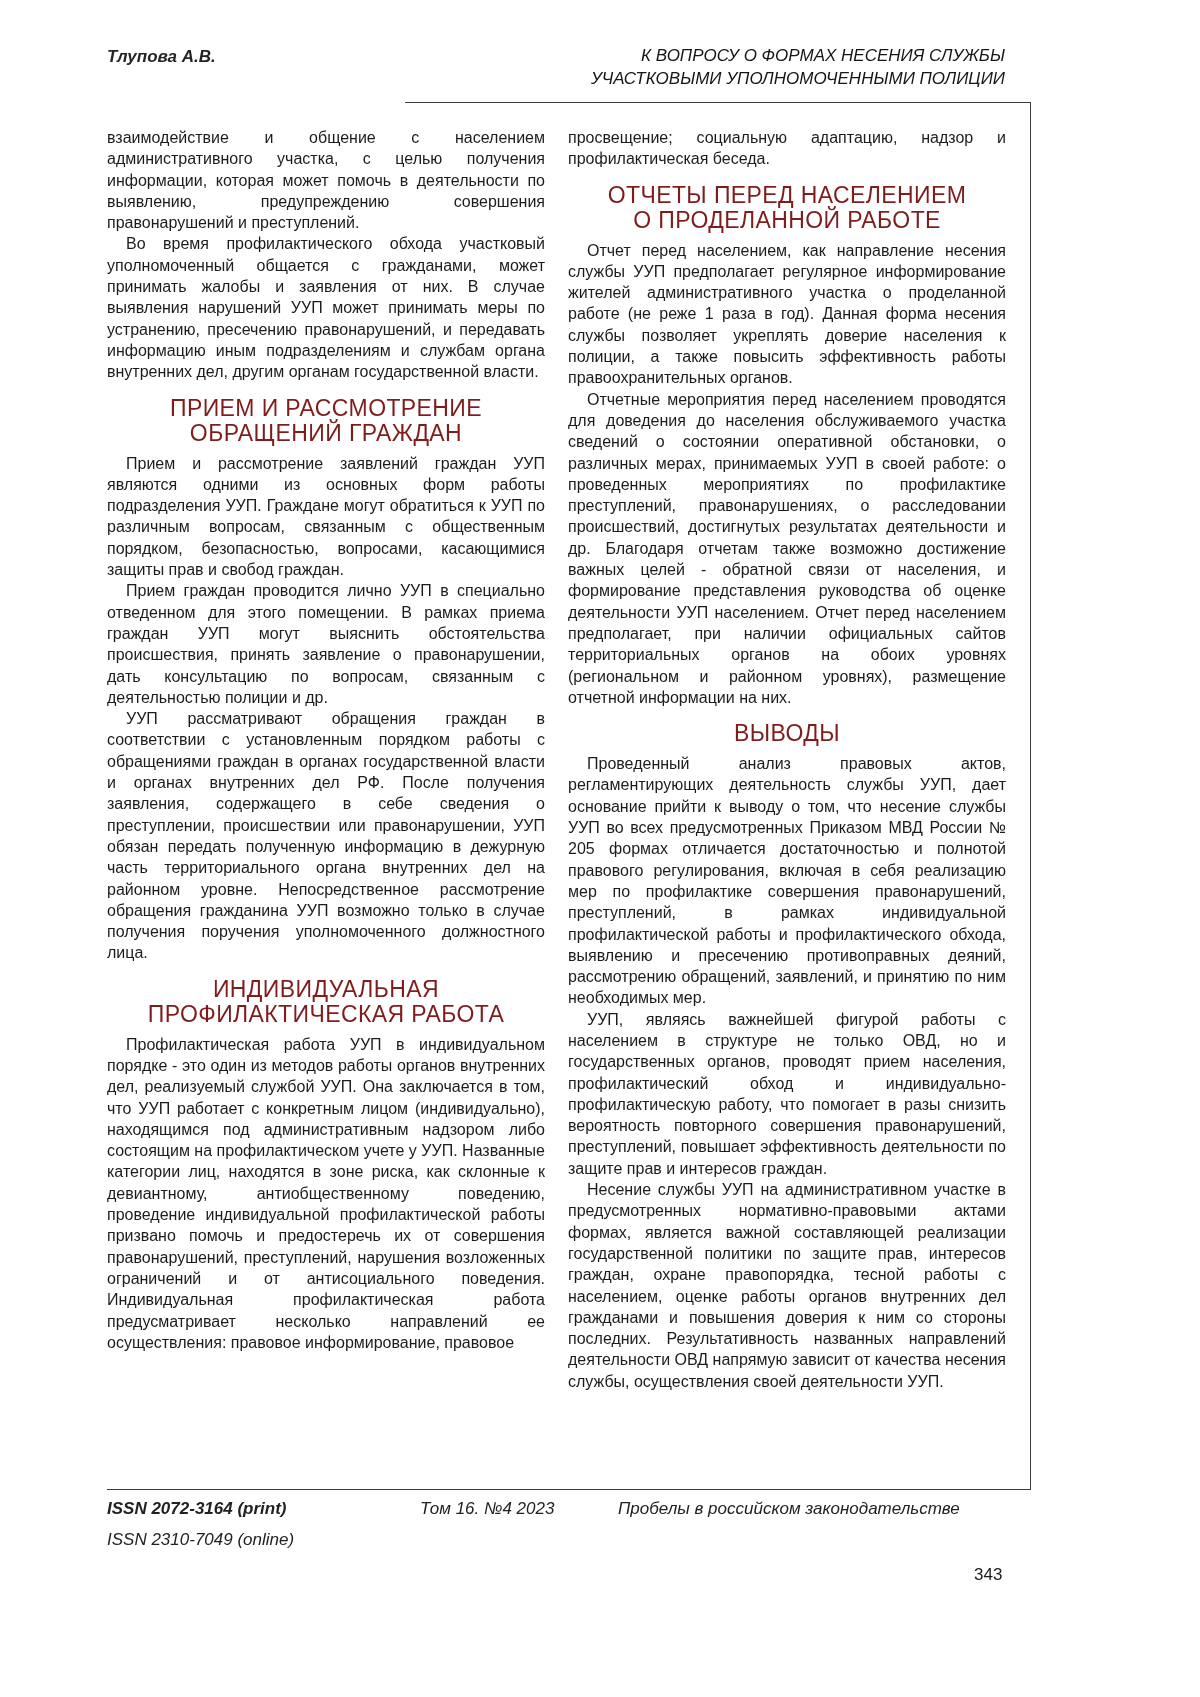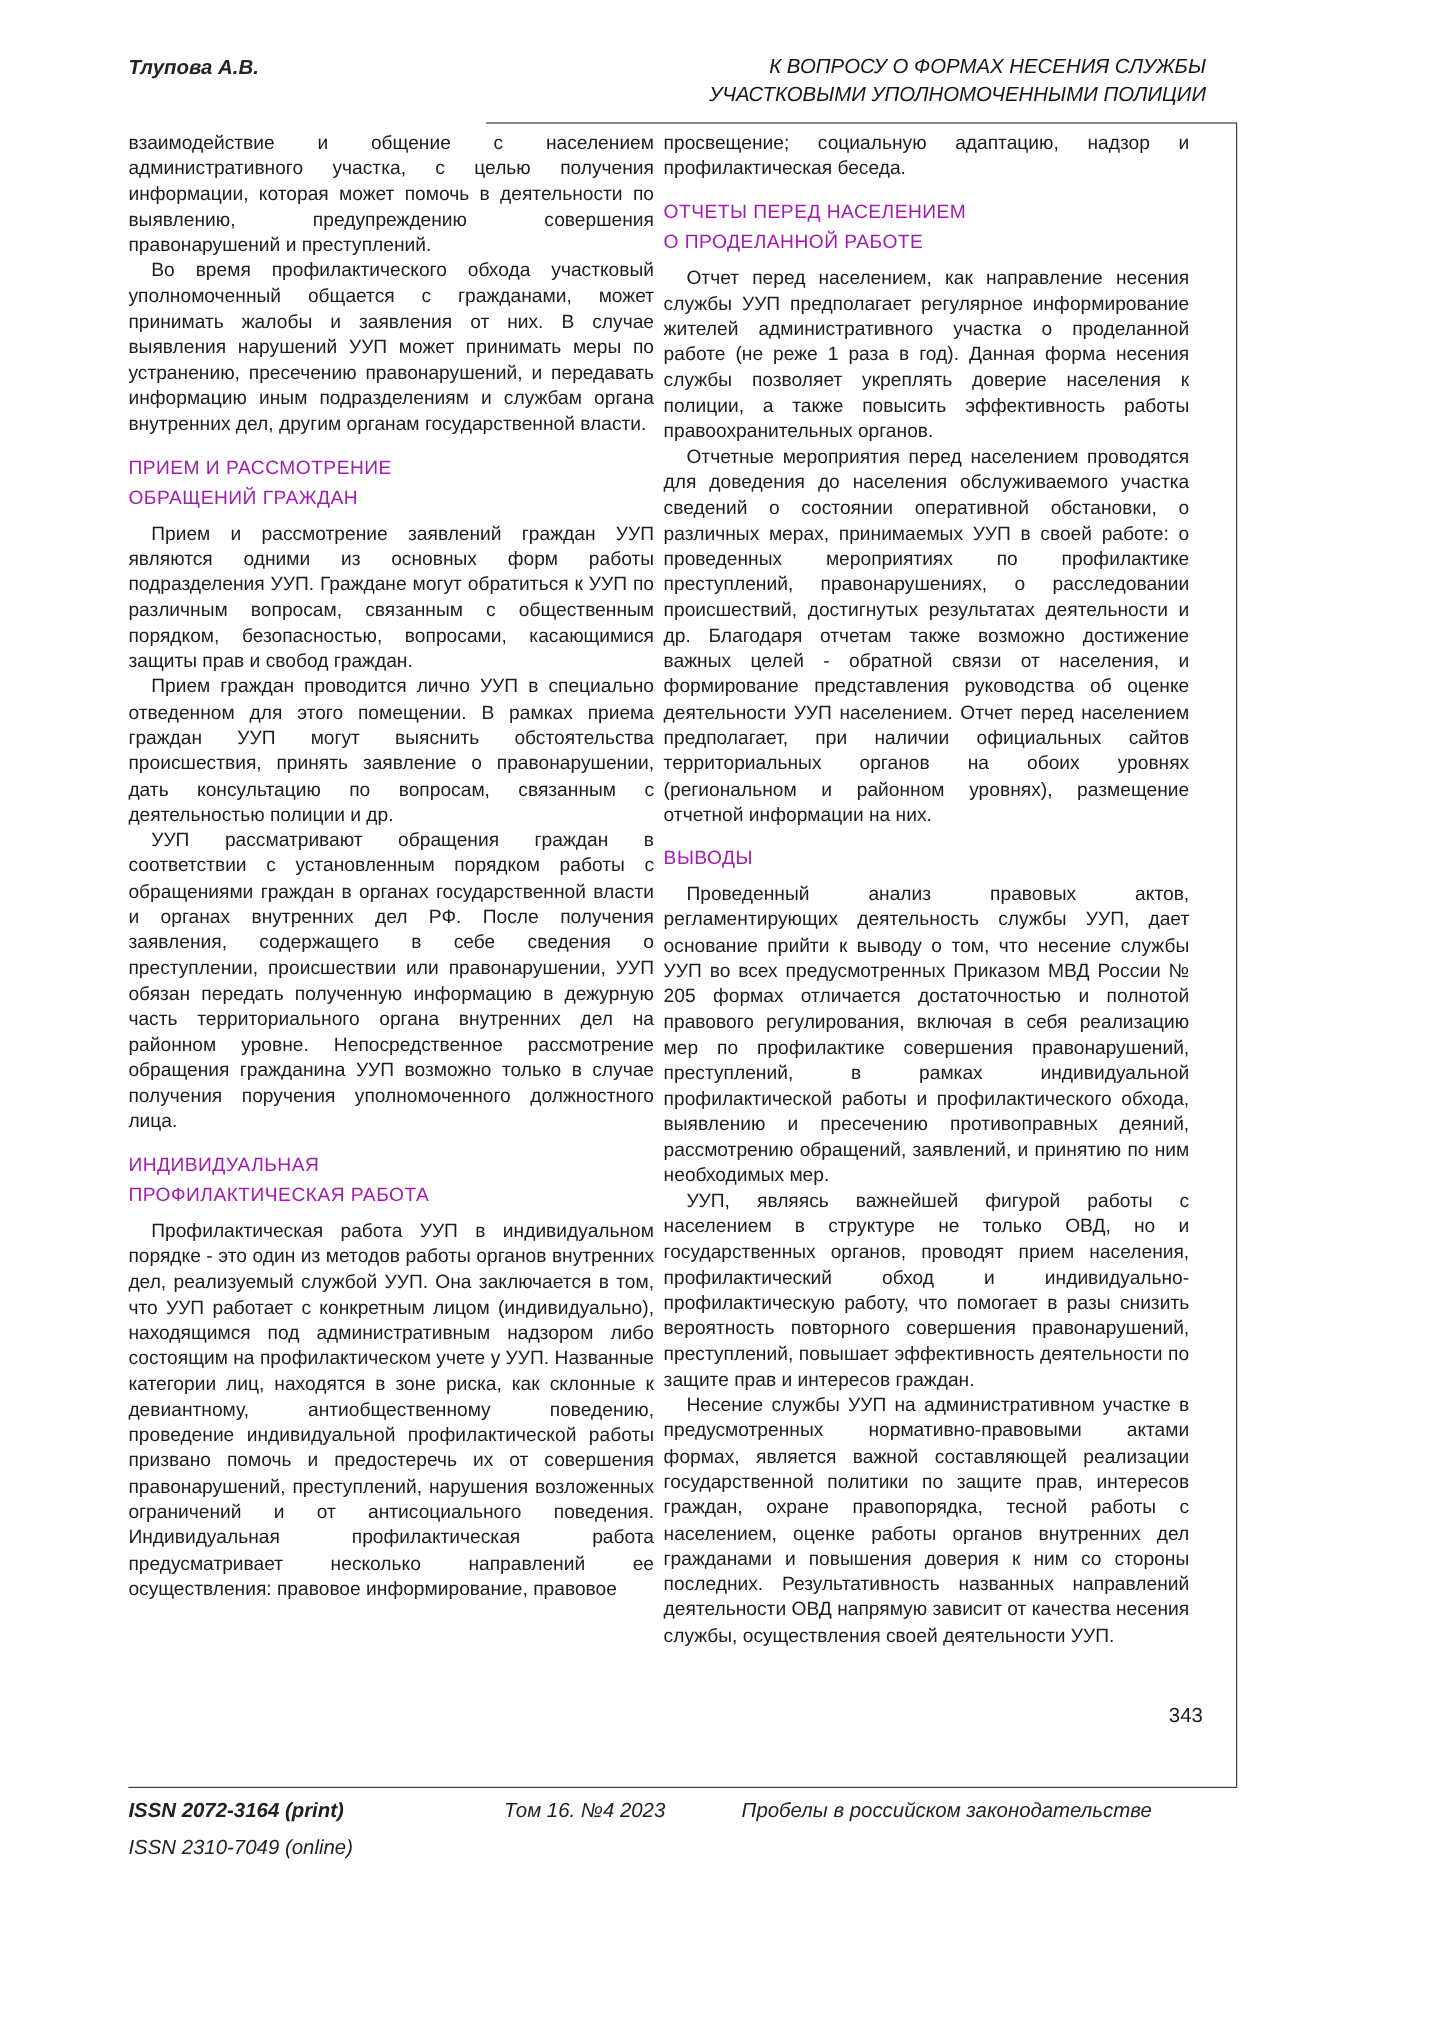--- a/index.html
+++ b/index.html
@@ -26,44 +26,44 @@
   }
 
   
   .rule { background: #3c3c3c; position: absolute; }
   .header-rule { left: 405px; top: 102px; width: 625px; height: 1px; }
   .vertical-rule { left: 1030px; top: 102px; width: 1px; height: 1387px; }
   .footer-rule { left: 107px; top: 1489px; width: 924px; height: 1px; }
 
   
   .columns {
-    position: absolute; left: 107px; top: 109px; width: 899px;
-    display: flex; gap: 8px; align-items: flex-start;
+    position: absolute; left: 107px; top: 127px; width: 899px;
+    display: flex; gap: 23px; align-items: flex-start;
   }
   .col {
     width: 438px; text-align: justify;
     font-size: 16px; line-height: 21.3px; color: #1c1c1c;
     hyphens: auto; -webkit-hyphens: auto;
   }
   .para { text-indent: 19px; }
   .para.flush { text-indent: 0; }
   .heading {
-    font-size: 16px; line-height: 25px; font-weight: 400;
-    letter-spacing: 0.4px; color: #a21caf;
-    margin: 13px 0 7px 0; white-space: pre-line; text-align: left;
+    font-size: 23px; line-height: 25px; font-weight: 400;
+    letter-spacing: 0.4px; color: #7f1d1d;
+    margin: 13px 0 7px 0; white-space: pre-line; text-align: center;
     text-indent: 0;
   }
 
   
   .footer-item { font-size: 17px; font-style: italic; color: #222; position: absolute; }
   .issn-print  { left: 107px; top: 1499px; font-weight: bold; }
   .issn-online { left: 107px; top: 1530px; }
   .volume      { left: 420px; top: 1499px; }
   .journal     { left: 618px; top: 1499px; }
-  .page-number { left: 974px; top: 1420px; font-style: normal; color: #1c1c1c; position: absolute; font-size: 17px; }
+  .page-number { left: 974px; top: 1565px; font-style: normal; color: #1c1c1c; position: absolute; font-size: 17px; }
 </style>
 </head>
 <body>
 
 <div class="page">
 
   <header>
     <div class="author">Тлупова А.В.</div>
     <div class="title">К ВОПРОСУ О ФОРМАХ НЕСЕНИЯ СЛУЖБЫ
 УЧАСТКОВЫМИ УПОЛНОМОЧЕННЫМИ ПОЛИЦИИ</div>

